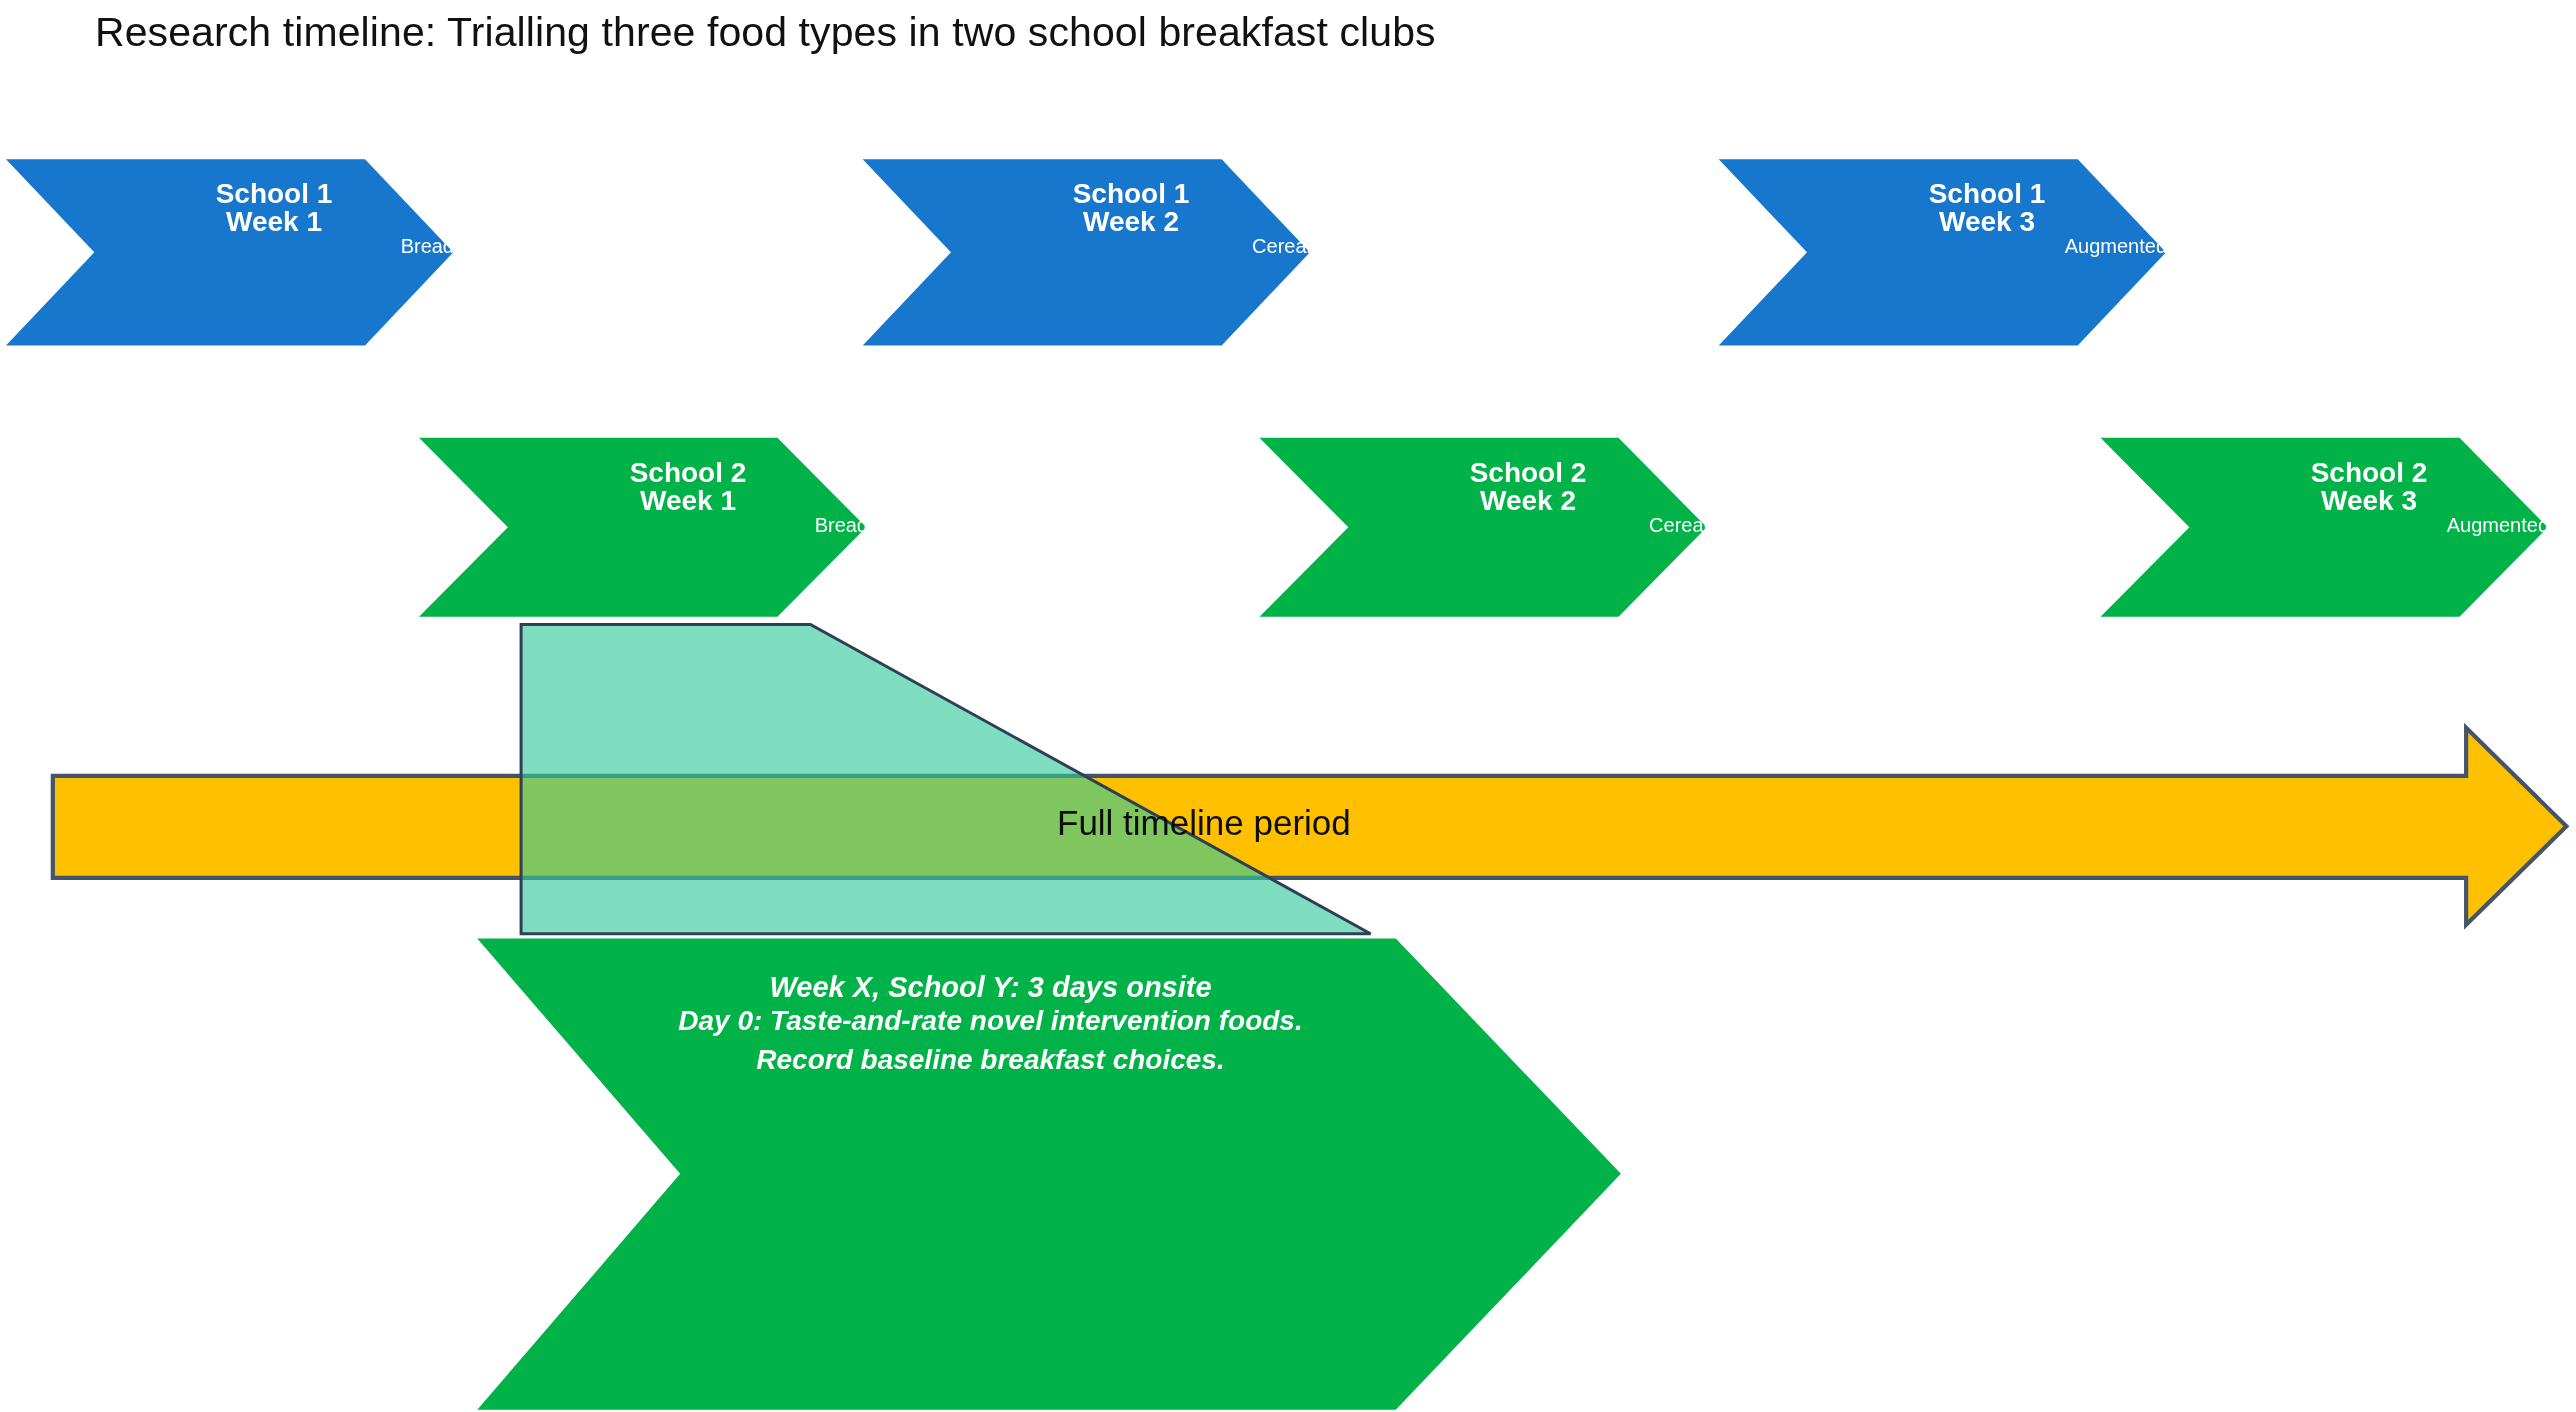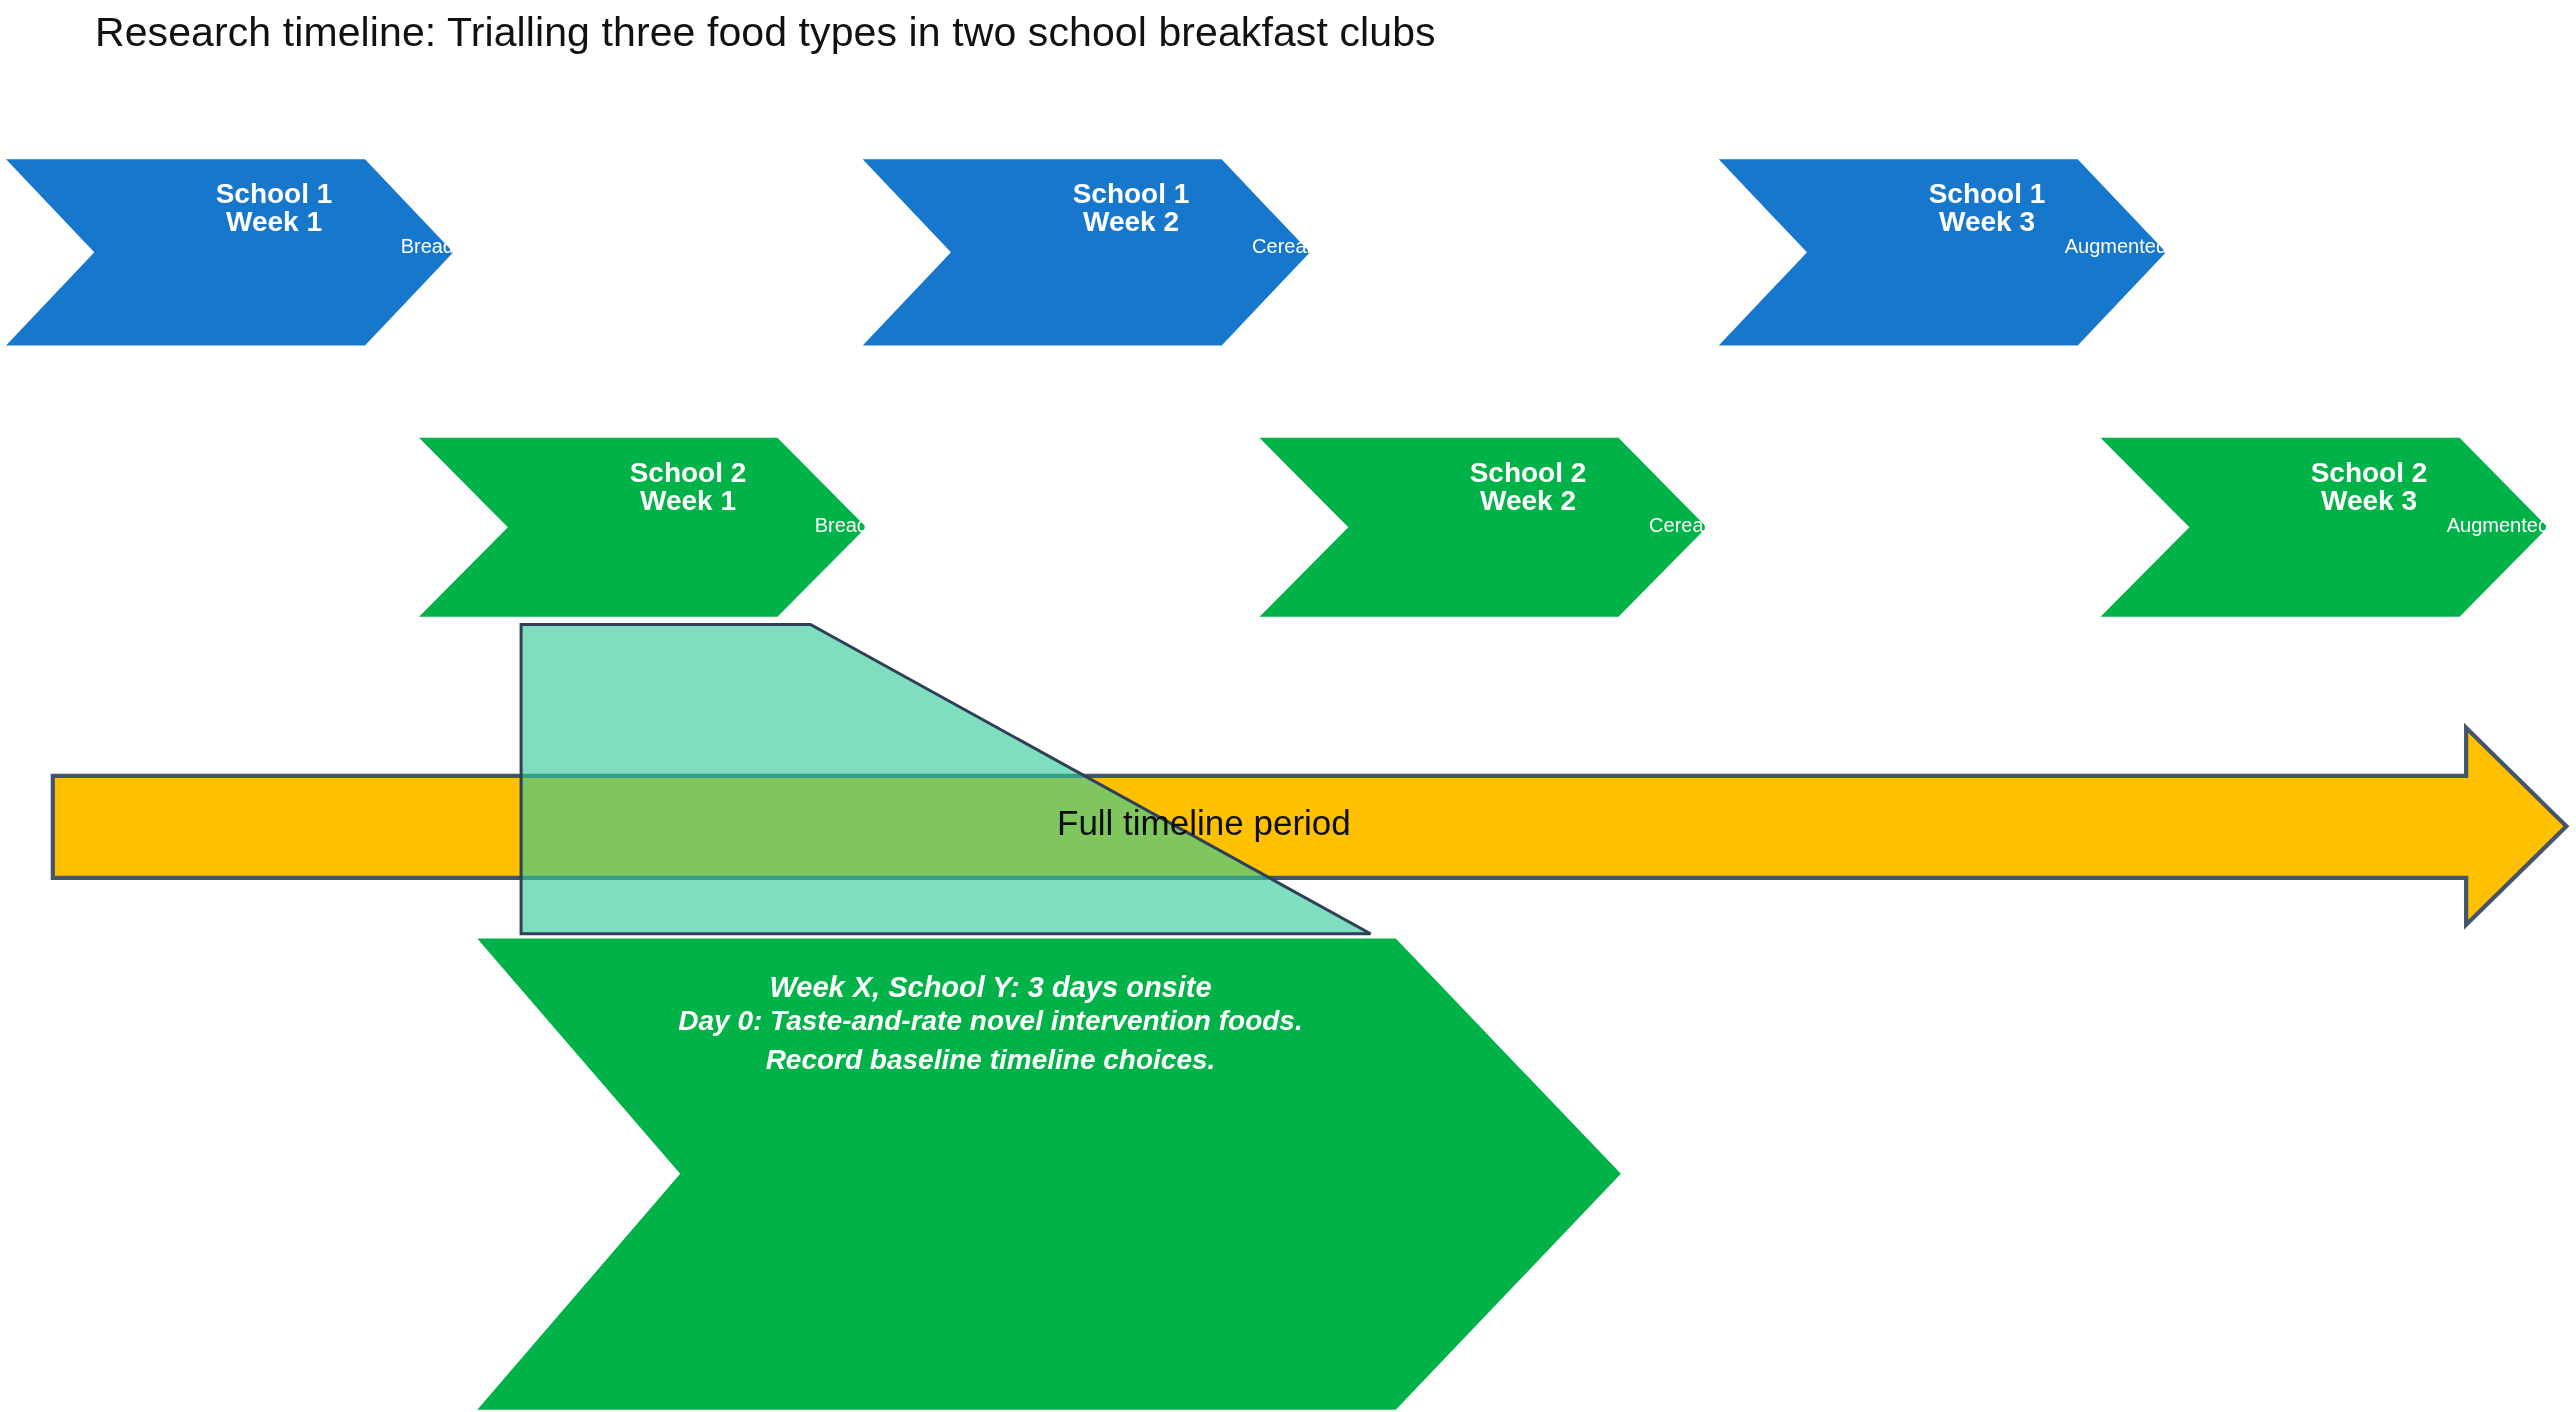--- a/index.html
+++ b/index.html
@@ -175,20 +175,20 @@
     <span class="l3">Augmented</span>
   </div>
 
   <div id="arrow-caption">Full timeline period</div>
 
   <div id="callout-text">
     <span class="heading">Week X, School Y: 3 days onsite</span>
     <span class="gap-a"></span>
     <span class="para">
       <span class="line">Day 0: Taste-and-rate novel intervention foods.</span>
-      <span class="line">Record baseline timeline choices.</span>
+      <span class="line">Record baseline breakfast choices.</span>
     </span>
     <span class="gap-b"></span>
     <span class="gap-c"></span>
   </div>
 
 </div>
 
 
 </body></html>

